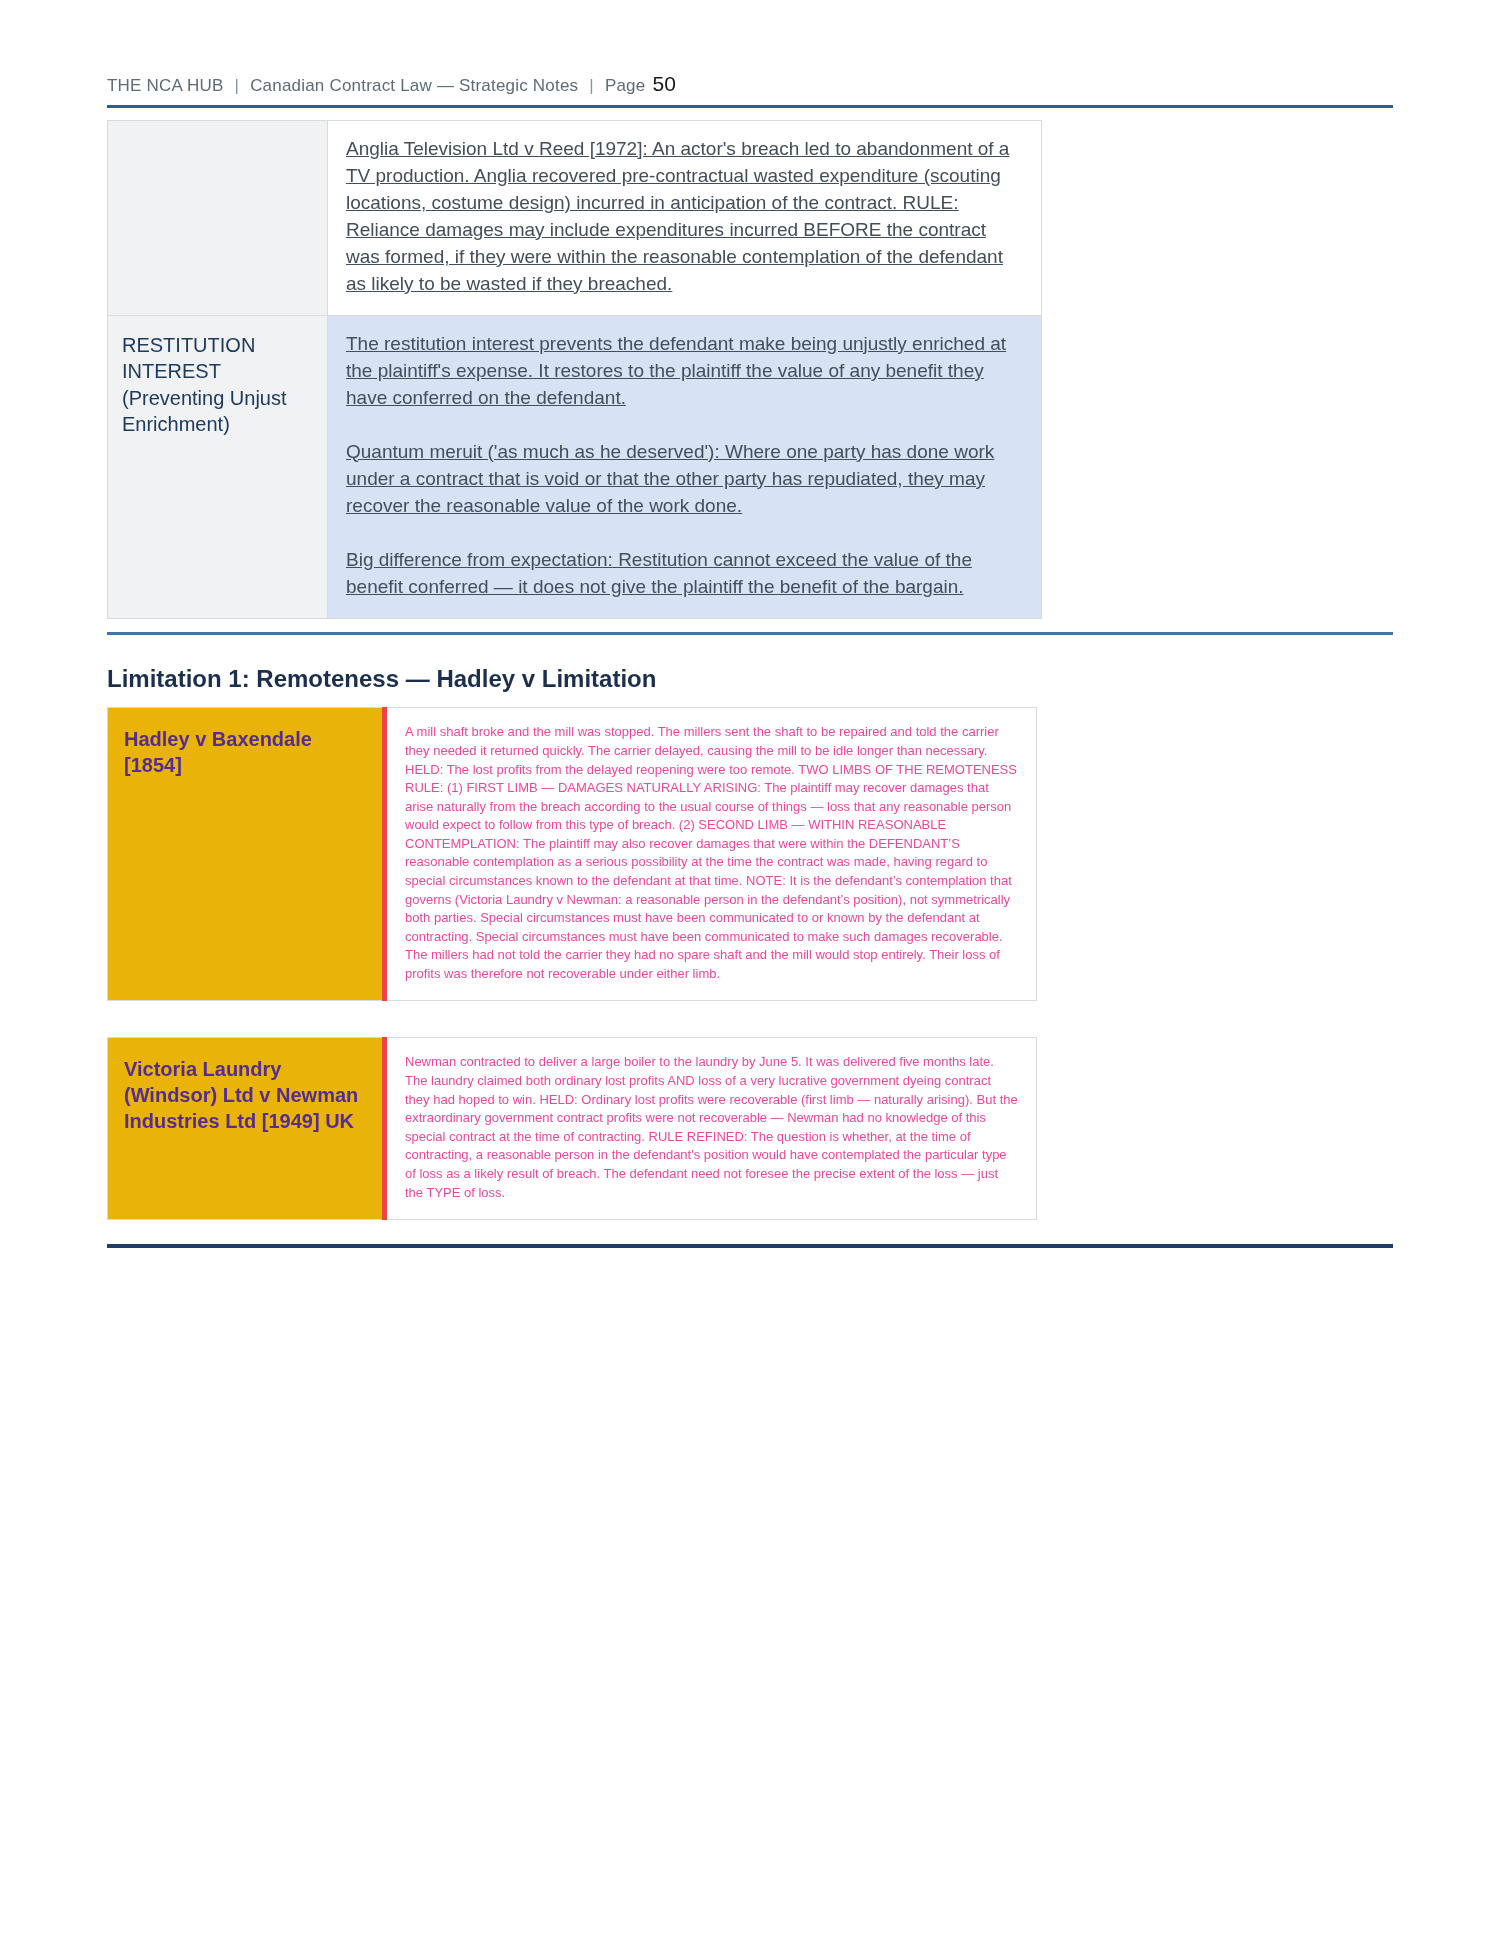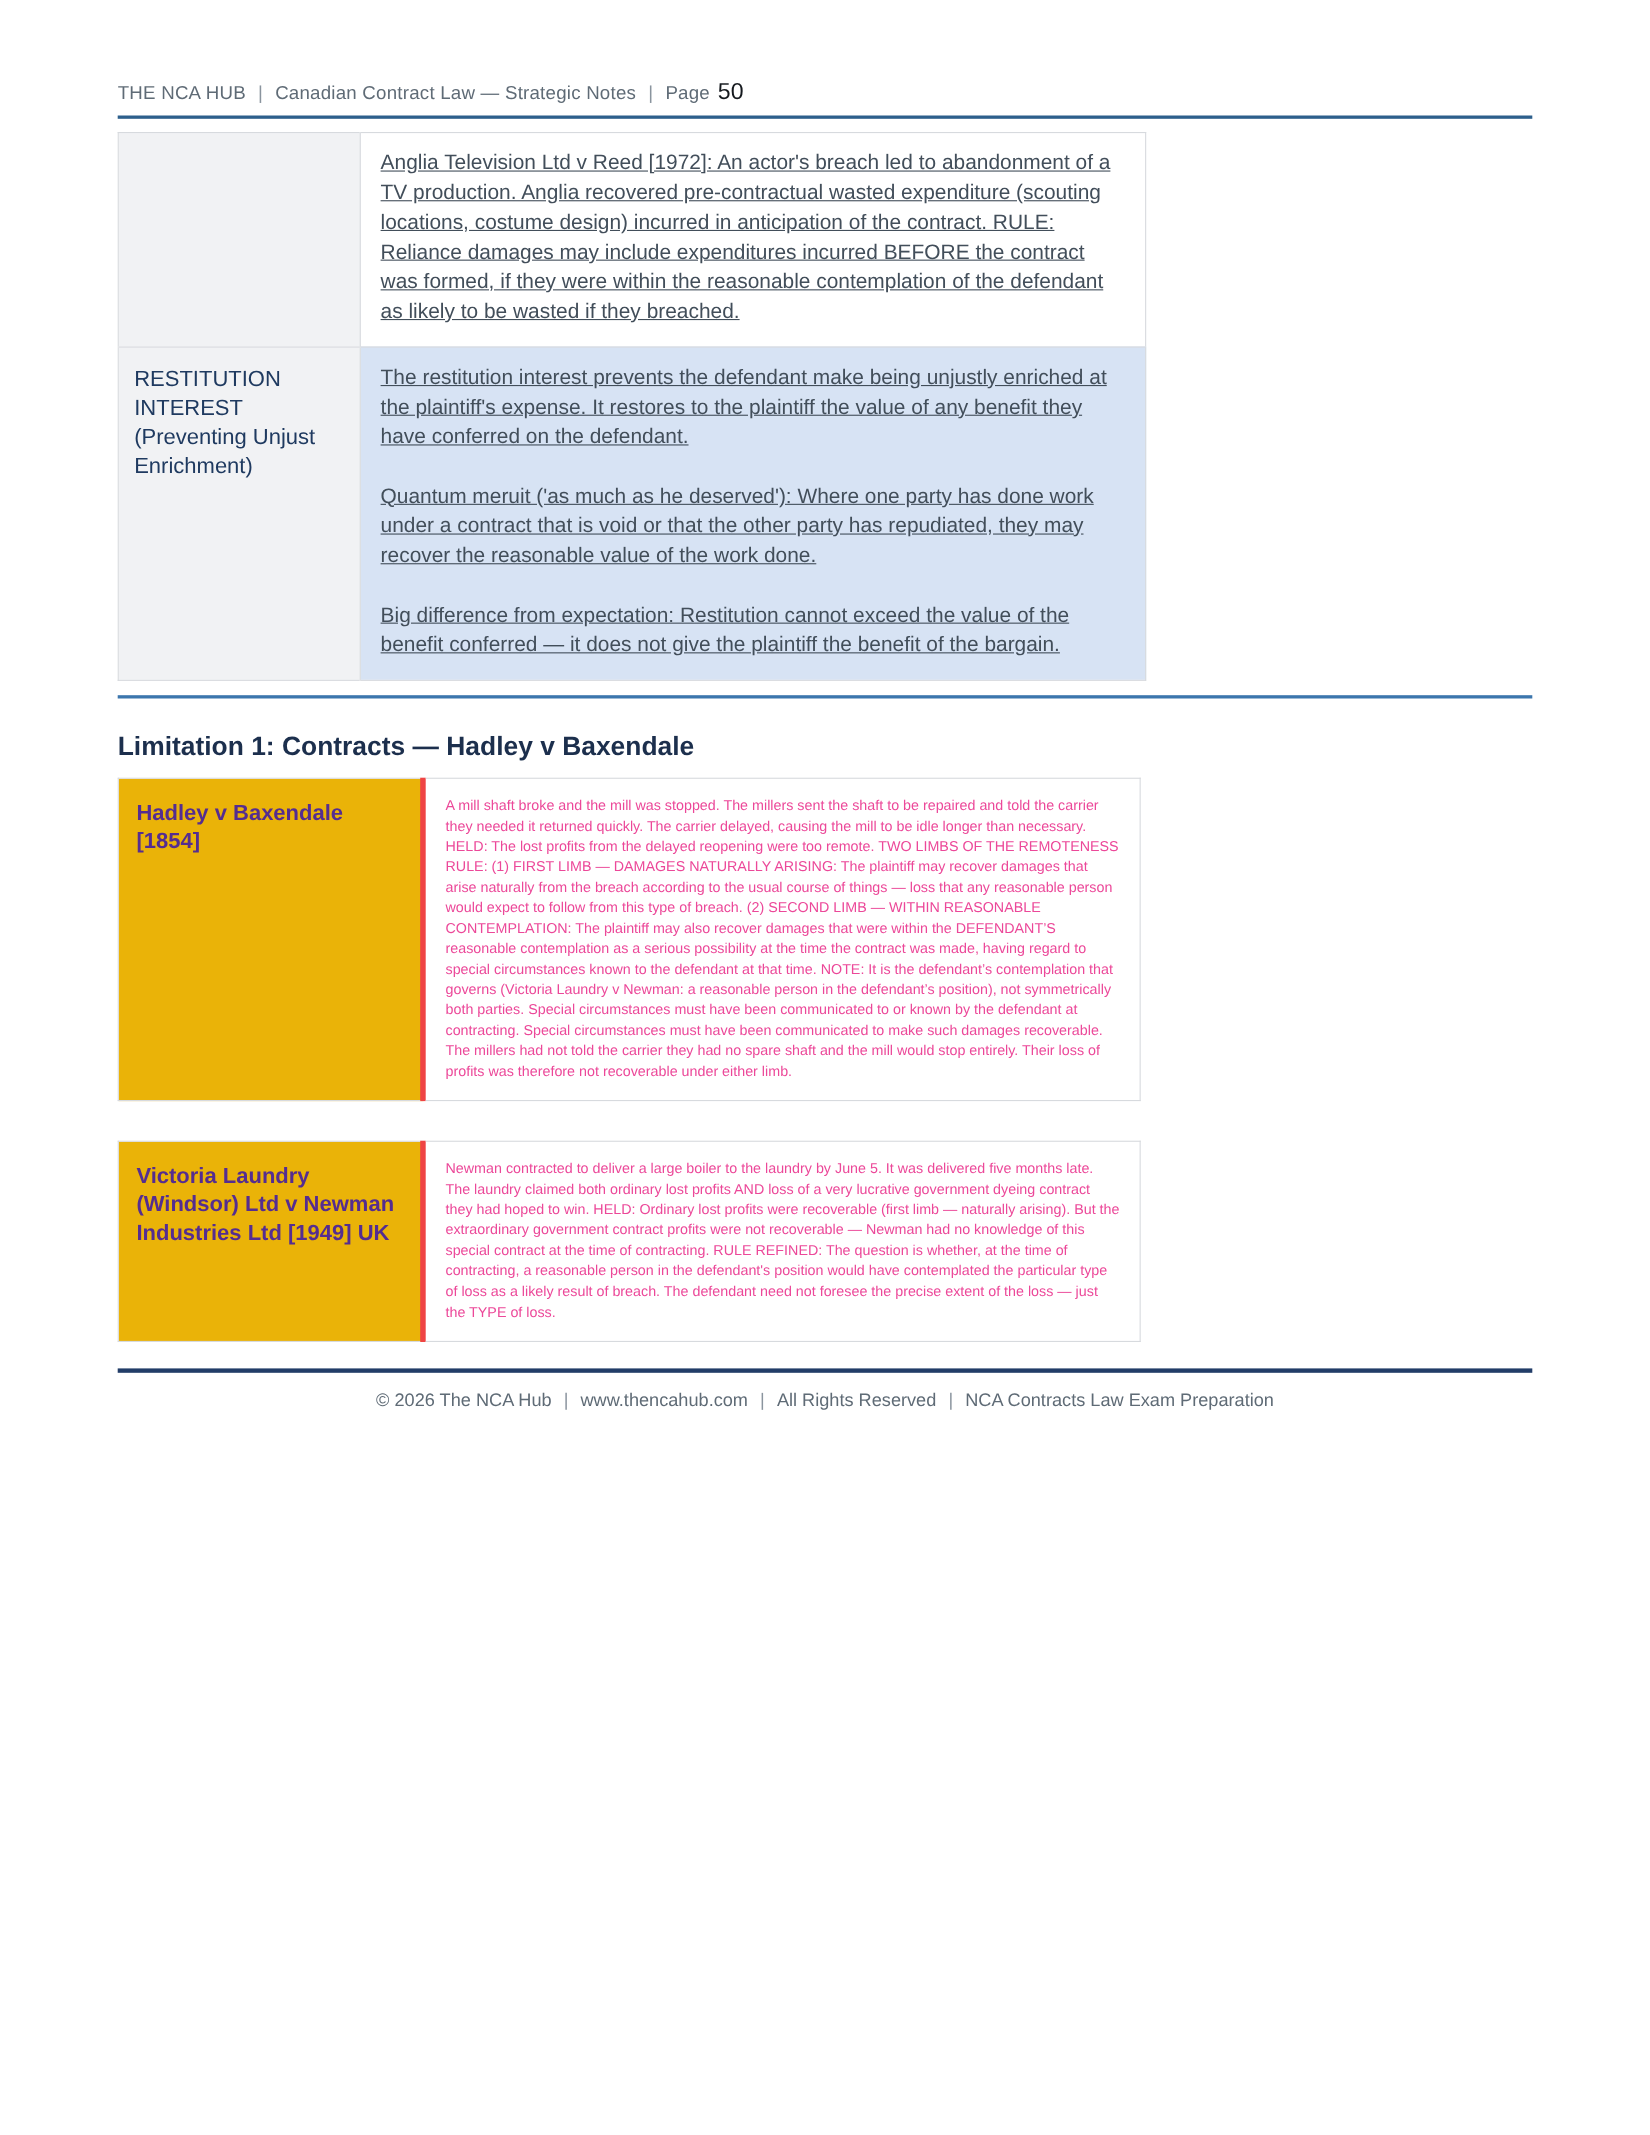--- a/index.html
+++ b/index.html
@@ -142,21 +142,21 @@
       <div class="tcell body-cell bg-blue">
         <p>The restitution interest prevents the defendant make being unjustly enriched at the plaintiff's expense. It restores to the plaintiff the value of any benefit they have conferred on the defendant.</p>
         <p>Quantum meruit ('as much as he deserved'): Where one party has done work under a contract that is void or that the other party has repudiated, they may recover the reasonable value of the work done.</p>
         <p>Big difference from expectation: Restitution cannot exceed the value of the benefit conferred — it does not give the plaintiff the benefit of the bargain.</p>
       </div>
     </div>
   </div>
 
   <div class="section-rule"></div>
 
-  <h2 class="subheading">Limitation 1: Contracts — Hadley v Baxendale</h2>
+  <h2 class="subheading">Limitation 1: Remoteness — Hadley v Limitation</h2>
 
   <div class="tbl case-tbl first">
     <div class="trow">
       <div class="tcell case-label-cell">
         <span class="case-name">Hadley v Baxendale [1854]</span>
       </div>
       <div class="tcell case-body-cell">
         <p style="margin:0;">A mill shaft broke and the mill was stopped. The millers sent the shaft to be repaired and told the carrier they needed it returned quickly. The carrier delayed, causing the mill to be idle longer than necessary. HELD: The lost profits from the delayed reopening were too remote. TWO LIMBS OF THE REMOTENESS RULE: (1) FIRST LIMB — DAMAGES NATURALLY ARISING: The plaintiff may recover damages that arise naturally from the breach according to the usual course of things — loss that any reasonable person would expect to follow from this type of breach. (2) SECOND LIMB — WITHIN REASONABLE CONTEMPLATION: The plaintiff may also recover damages that were within the DEFENDANT’S reasonable contemplation as a serious possibility at the time the contract was made, having regard to special circumstances known to the defendant at that time. NOTE: It is the defendant’s contemplation that governs (Victoria Laundry v Newman: a reasonable person in the defendant’s position), not symmetrically both parties. Special circumstances must have been communicated to or known by the defendant at contracting. Special circumstances must have been communicated to make such damages recoverable. The millers had not told the carrier they had no spare shaft and the mill would stop entirely. Their loss of profits was therefore not recoverable under either limb.</p>
       </div>
     </div>
@@ -168,18 +168,15 @@
         <span class="case-name">Victoria Laundry (Windsor) Ltd v Newman Industries Ltd [1949] UK</span>
       </div>
       <div class="tcell case-body-cell">
         <p style="margin:0;">Newman contracted to deliver a large boiler to the laundry by June 5. It was delivered five months late. The laundry claimed both ordinary lost profits AND loss of a very lucrative government dyeing contract they had hoped to win. HELD: Ordinary lost profits were recoverable (first limb — naturally arising). But the extraordinary government contract profits were not recoverable — Newman had no knowledge of this special contract at the time of contracting. RULE REFINED: The question is whether, at the time of contracting, a reasonable person in the defendant's position would have contemplated the particular type of loss as a likely result of breach. The defendant need not foresee the precise extent of the loss — just the TYPE of loss.</p>
       </div>
     </div>
   </div>
 
   <footer>
     <div class="footer-rule"></div>
-    <div class="footer-text">
-      <span>© 2026 The NCA Hub</span><span class="sep">|</span><span>www.thencahub.com</span><span class="sep">|</span><span>All Rights Reserved</span><span class="sep">|</span><span>NCA Contracts Law Exam Preparation</span>
-    </div>
   </footer>
 
 </div>
 
 </body></html>

